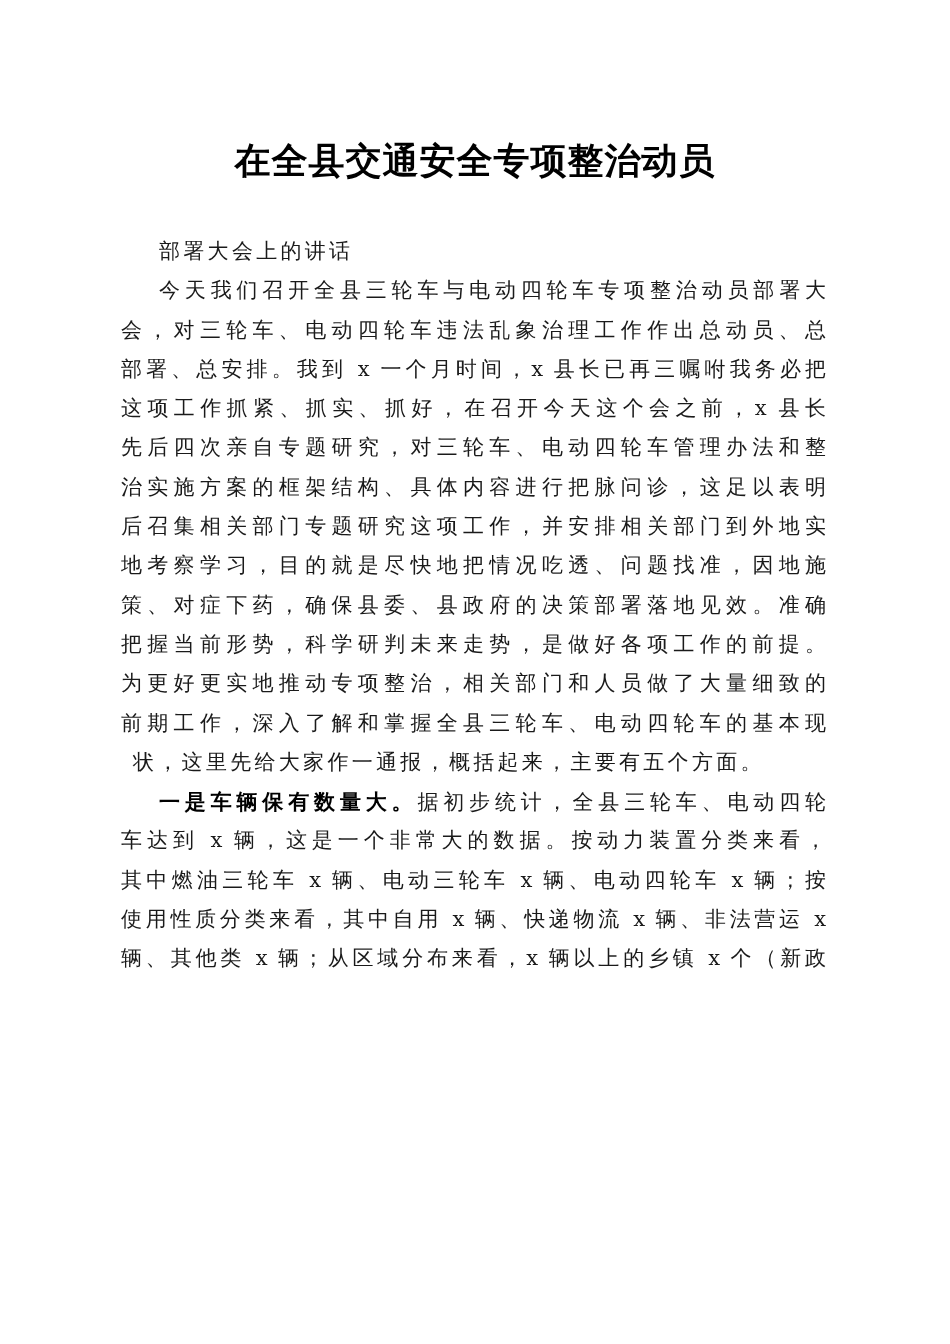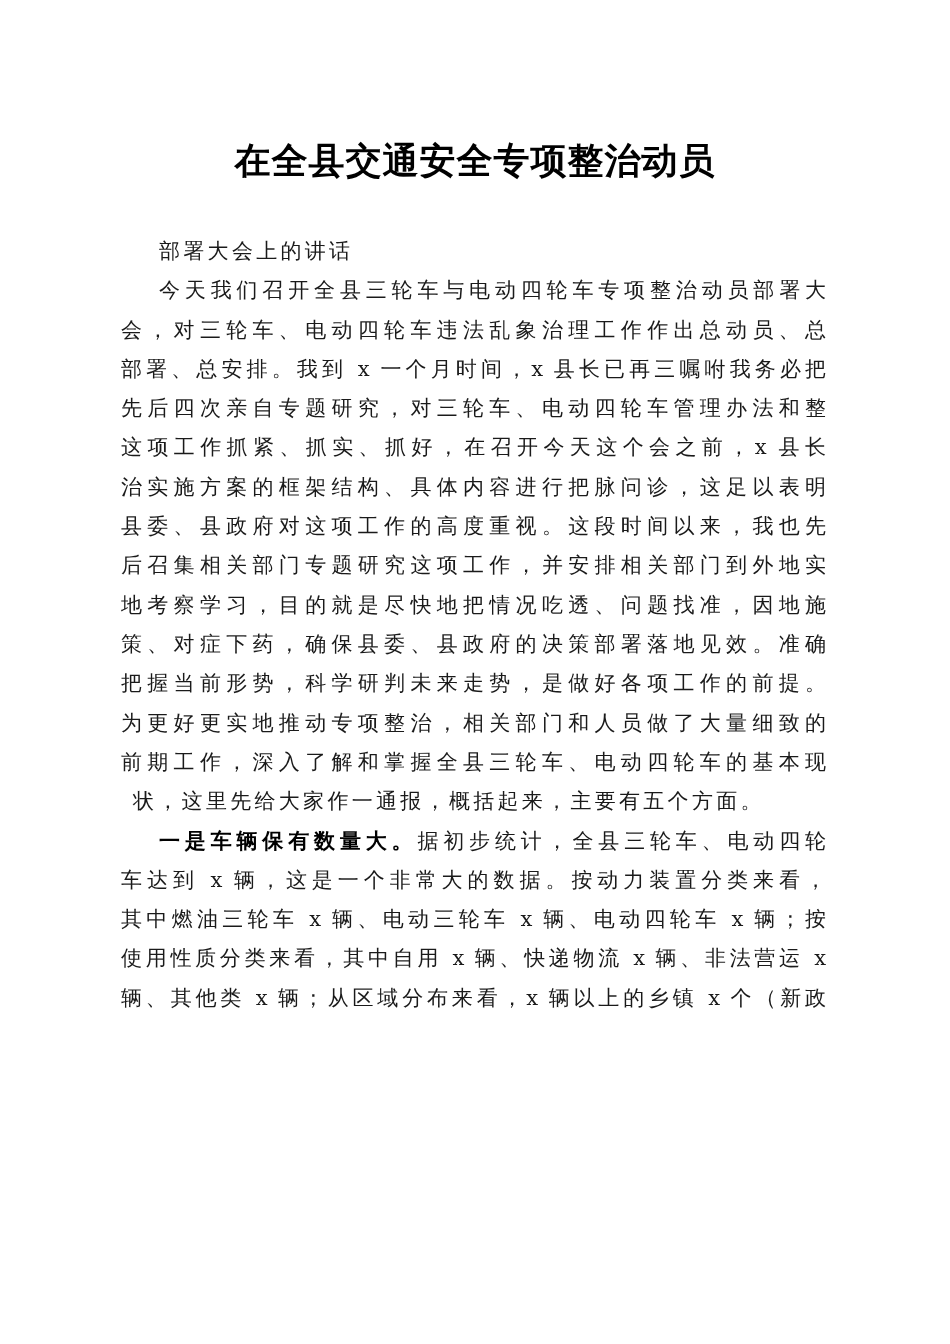--- a/index.html
+++ b/index.html
@@ -74,24 +74,23 @@
 <div class="page">
   <div class="title">在全县交通安全专项整治动员</div>
 
   <div class="body-text">
     <div class="line indent short">部署大会上的讲话</div>
 
     <div>
       <div class="line indent">今天我们召开全县三轮车与电动四轮车专项整治动员部署大</div>
       <div class="line">会，对三轮车、电动四轮车违法乱象治理工作作出总动员、总</div>
       <div class="line">部署、总安排。我到 x 一个月时间，x 县长已再三嘱咐我务必把</div>
+      <div class="line">这项工作抓紧、抓实、抓好，在召开今天这个会之前，x 县长</div>
       <div class="line">先后四次亲自专题研究，对三轮车、电动四轮车管理办法和整</div>
-      <div class="line">这项工作抓紧、抓实、抓好，在召开今天这个会之前，x 县长</div>
       <div class="line">治实施方案的框架结构、具体内容进行把脉问诊，这足以表明</div>
-      <div class="line">县委、县政府对这项工作的高度重视。这段时间以来，我也先</div>
       <div class="line">后召集相关部门专题研究这项工作，并安排相关部门到外地实</div>
       <div class="line">地考察学习，目的就是尽快地把情况吃透、问题找准，因地施</div>
       <div class="line">策、对症下药，确保县委、县政府的决策部署落地见效。准确</div>
       <div class="line">把握当前形势，科学研判未来走势，是做好各项工作的前提。</div>
       <div class="line">为更好更实地推动专项整治，相关部门和人员做了大量细致的</div>
       <div class="line">前期工作，深入了解和掌握全县三轮车、电动四轮车的基本现</div>
       <div class="line last">状，这里先给大家作一通报，概括起来，主要有五个方面。</div>
     </div>
 
     <div>

